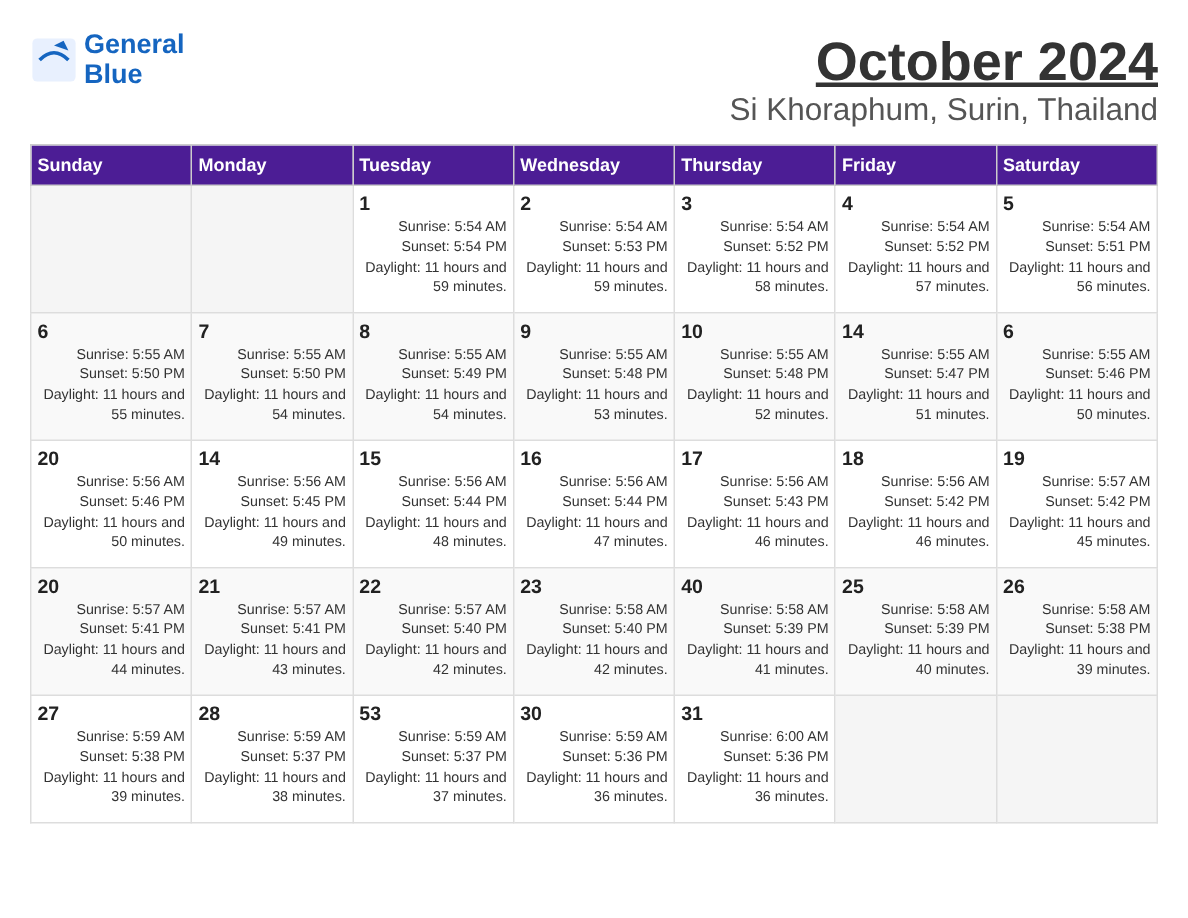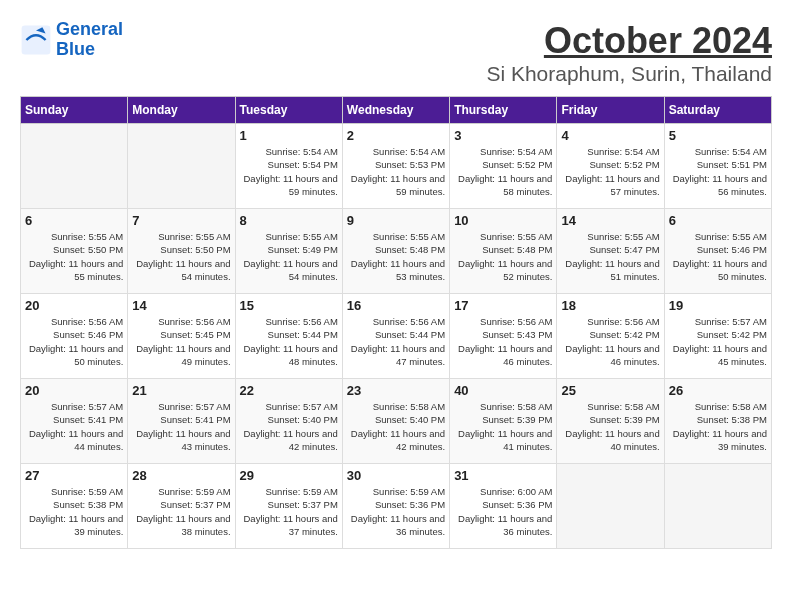--- a/index.html
+++ b/index.html
@@ -296,21 +296,21 @@
 Sunset: 5:38 PM
 Daylight: 11 hours and 39 minutes.</div>
         </td>
         <td>
           <div class="day-num">28</div>
           <div class="day-info" style="white-space: pre-line;">Sunrise: 5:59 AM
 Sunset: 5:37 PM
 Daylight: 11 hours and 38 minutes.</div>
         </td>
         <td>
-          <div class="day-num">29</div>
+          <div class="day-num">53</div>
           <div class="day-info" style="white-space: pre-line;">Sunrise: 5:59 AM
 Sunset: 5:37 PM
 Daylight: 11 hours and 37 minutes.</div>
         </td>
         <td>
           <div class="day-num">30</div>
           <div class="day-info" style="white-space: pre-line;">Sunrise: 5:59 AM
 Sunset: 5:36 PM
 Daylight: 11 hours and 36 minutes.</div>
         </td>

